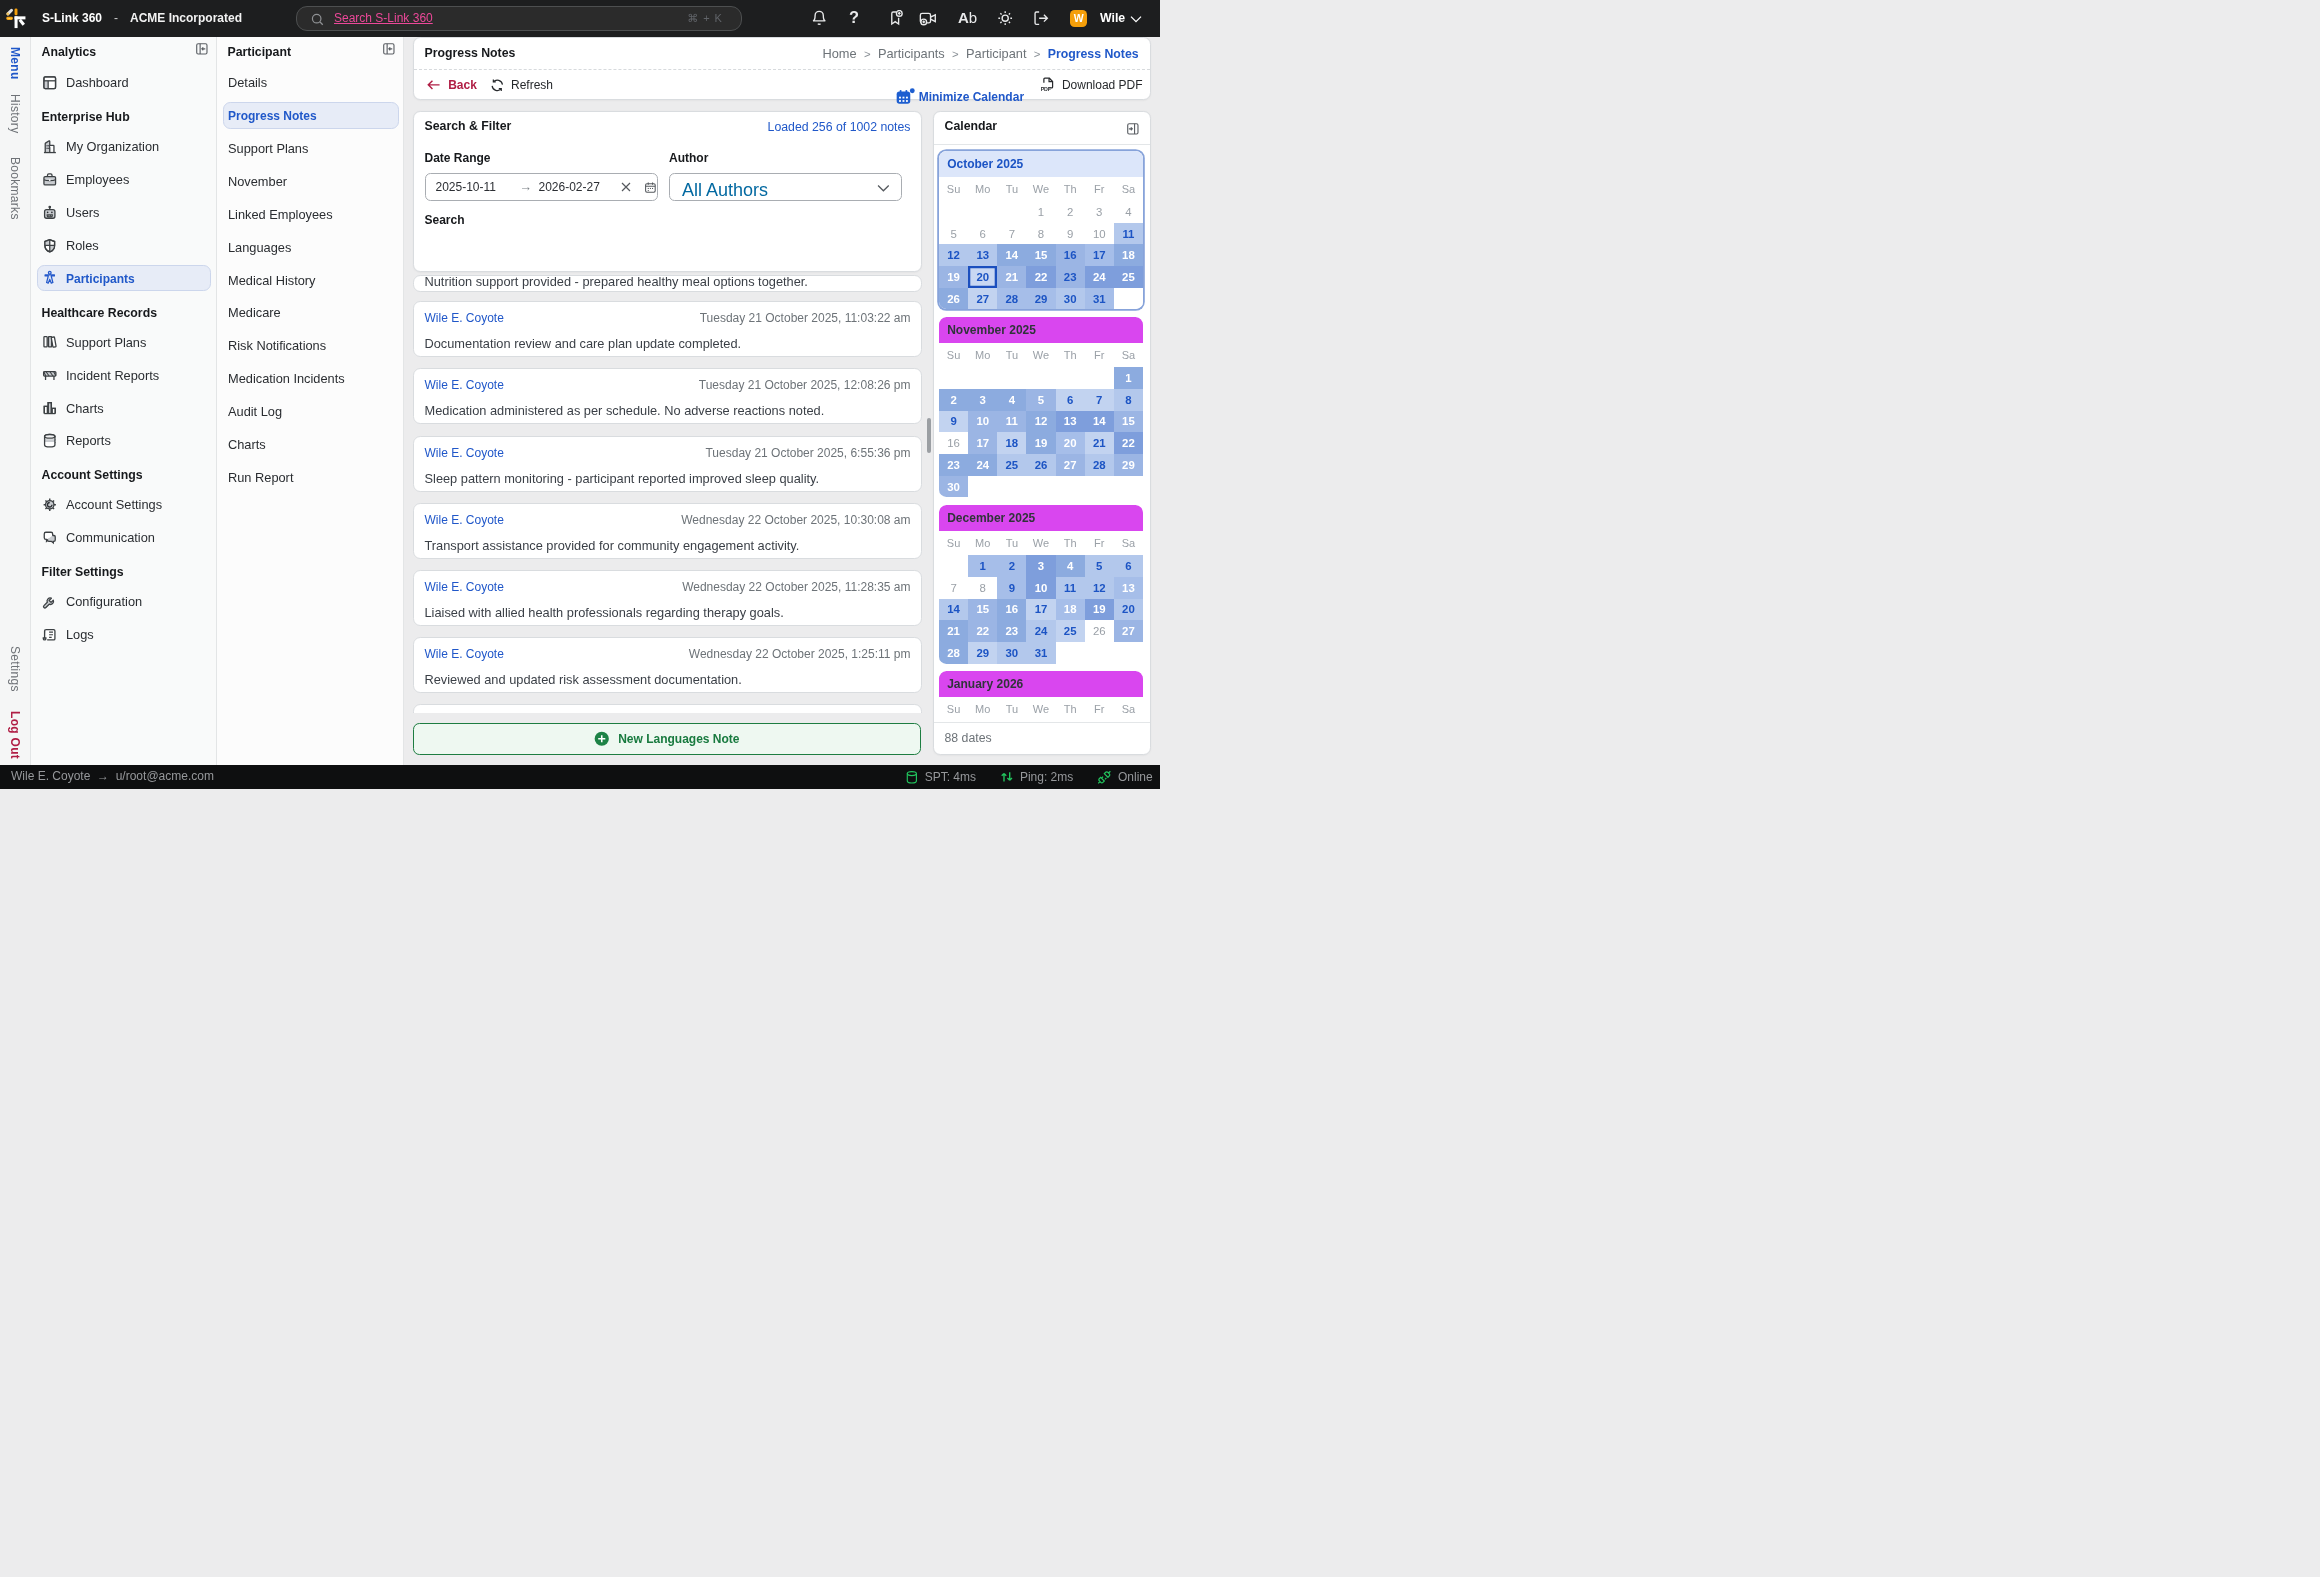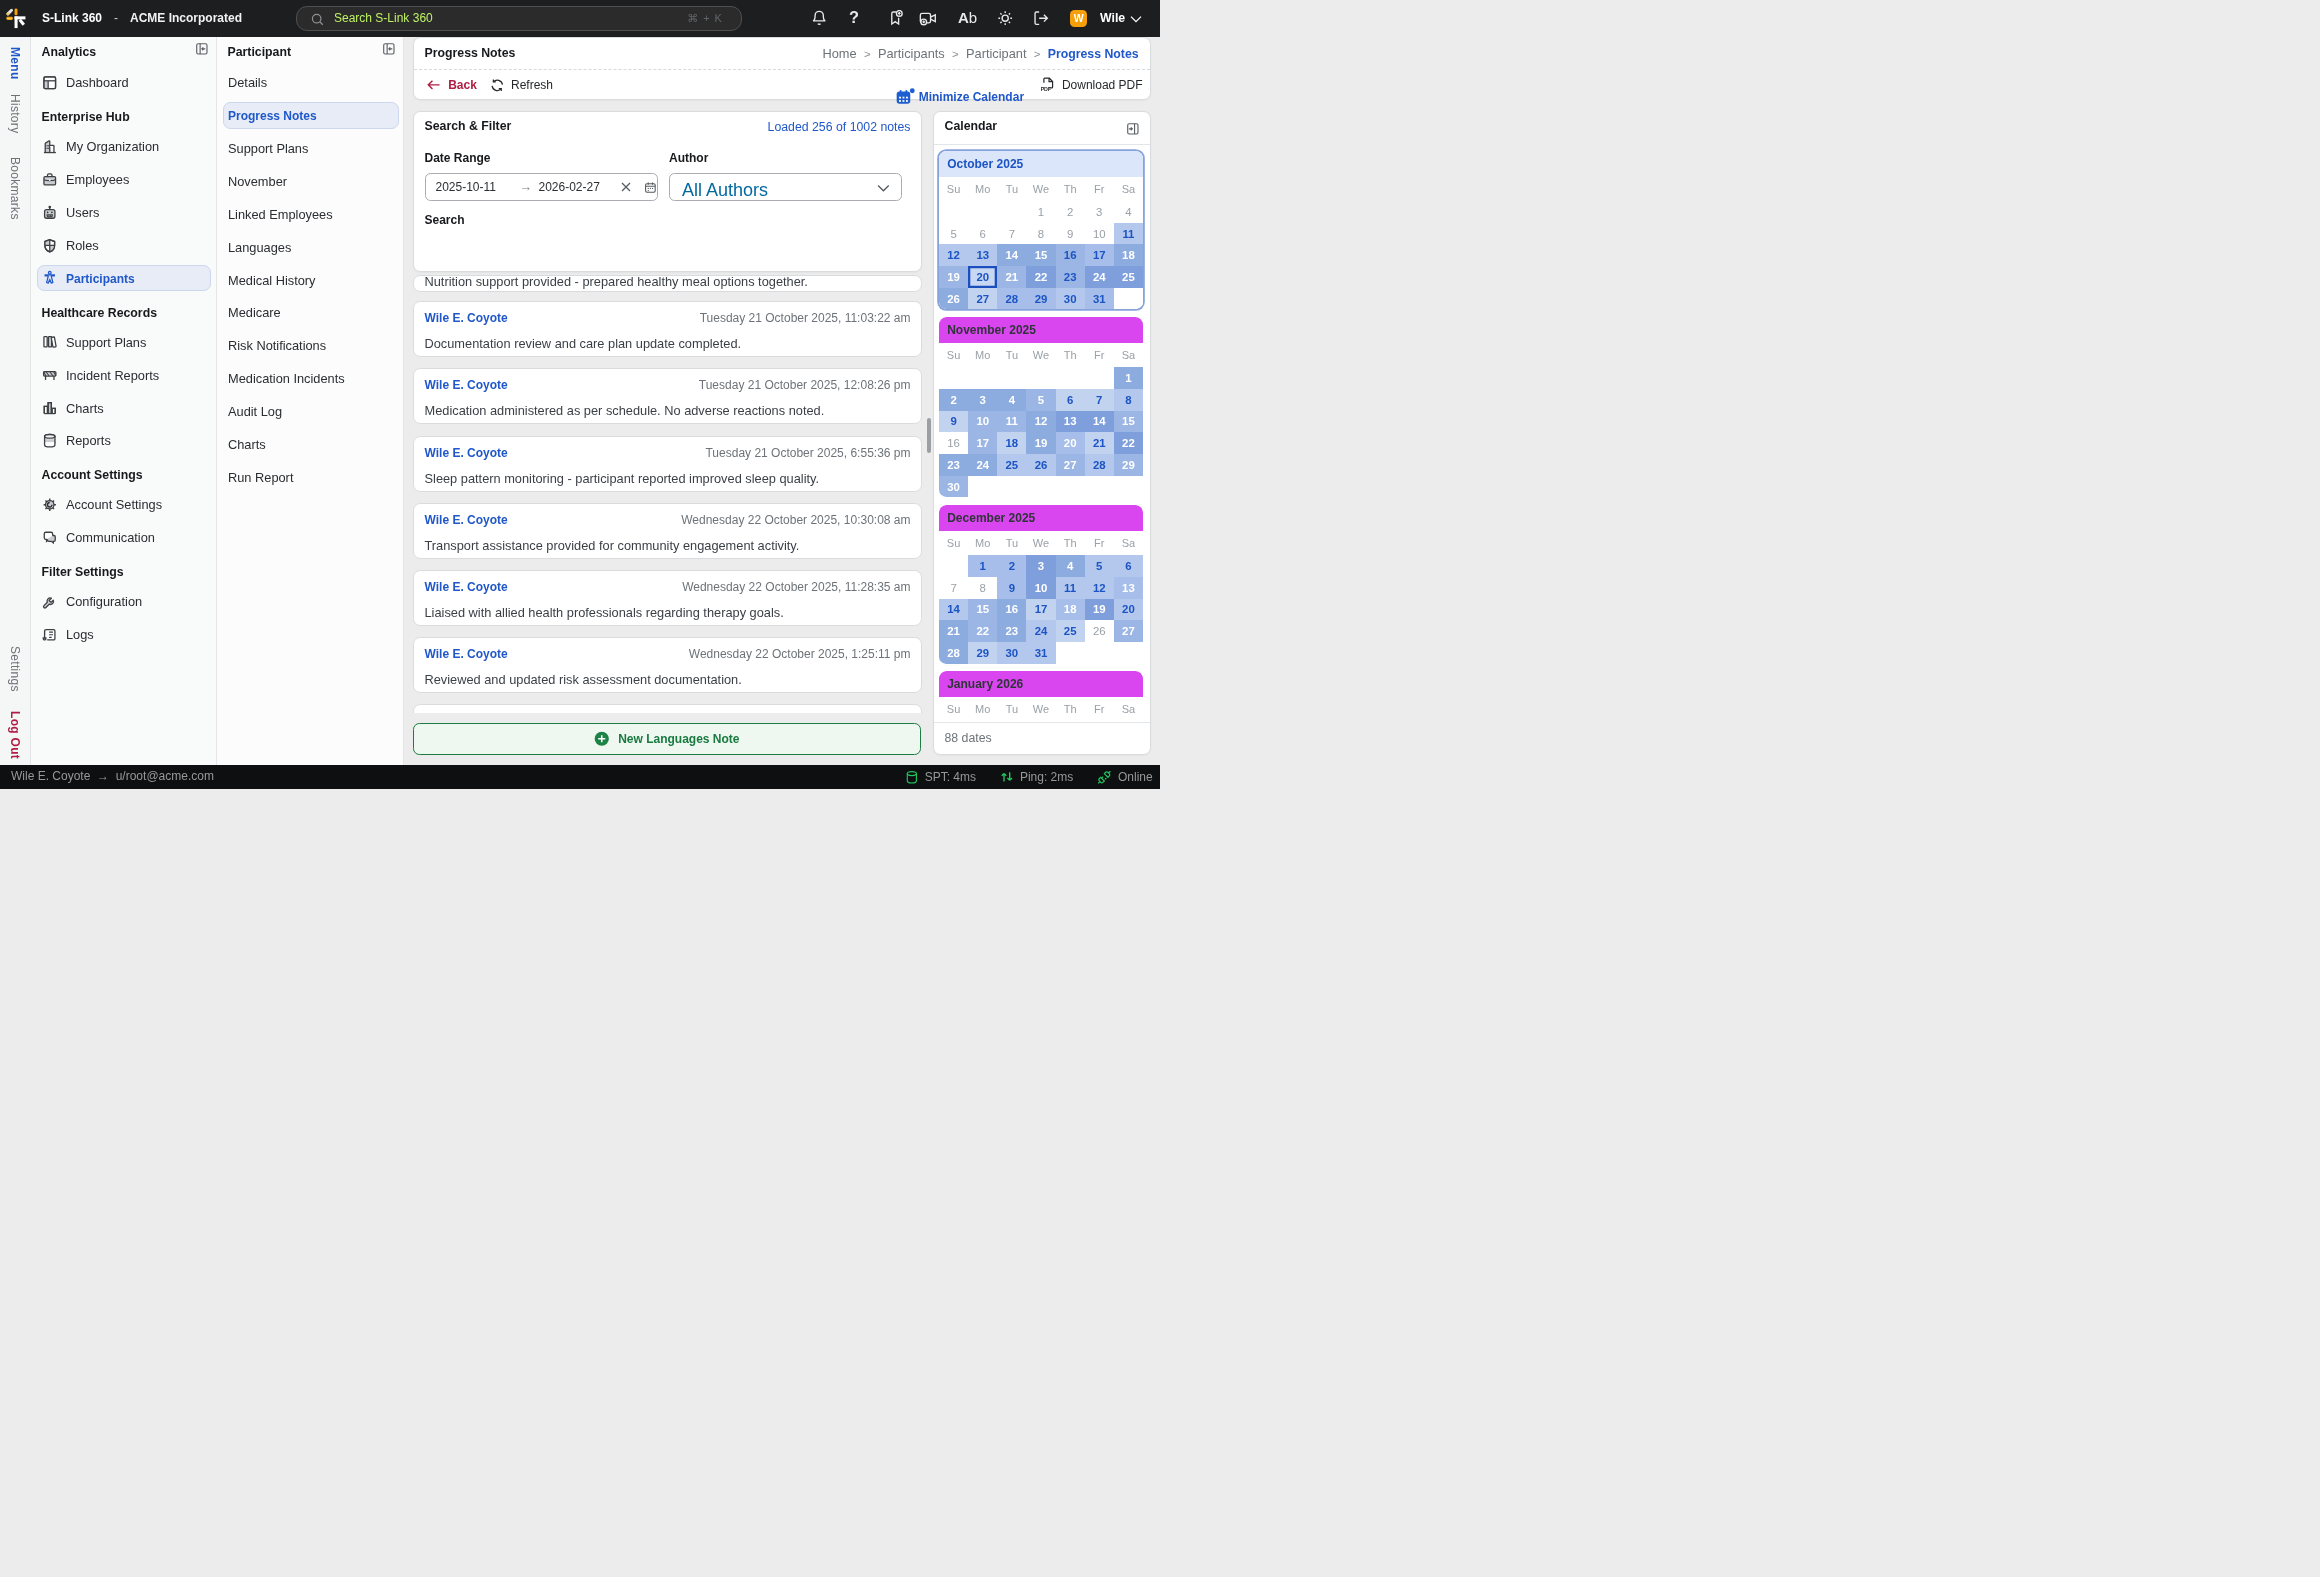--- a/index.html
+++ b/index.html
@@ -8,21 +8,21 @@
 .abs { position:absolute; }
 svg { display:block; }
 
 
 .topbar { position:absolute; left:0; top:0; width:1160px; height:37px; background:#1d1e1f; }
 .tb-title { position:absolute; left:42px; top:0; height:37px; line-height:37px; color:#fff; font-size:12px; }
 .tb-title b { font-weight:bold; font-size:12px; }
 .tb-title span.dash { color:#cfcfcf; margin:0 12px; }
 .tb-title span.org { color:#f2f2f2; font-weight:600; }
 .searchbox { position:absolute; left:296px; top:6.4px; width:446px; height:25px; background:#2b2b2b; border:0.9px solid #4d4f50; border-radius:11px; }
-.searchbox .ph { position:absolute; left:37px; top:0; line-height:23px; color:#bef264; font-size:12px; }
+.searchbox .ph { position:absolute; left:37px; top:0; line-height:23px; color:#ec4899; font-size:12px;text-decoration:underline; }
 .searchbox .kbd { position:absolute; right:18.3px; top:0; line-height:23px; color:#606368; font-size:11px; letter-spacing:0.9px; }
 .tbi { color:#e8e9ea; display:flex; align-items:center; justify-content:center; }
 .avatar { width:17.4px; height:17.4px; background:#f59f0a; border-radius:4.6px; color:#fff; font-weight:bold; font-size:10.5px; display:flex; align-items:center; justify-content:center; }
 .uname { color:#fff; font-size:12.3px; font-weight:600; }
 
 
 .statusbar { position:absolute; left:0; top:765px; width:1160px; height:24px; background:#0e0f10; color:#96989b; font-size:12px; }
 .sb-left { position:absolute; left:11px; top:0; line-height:23px; }
 .sb-right { position:absolute; right:7.3px; top:0; height:24px; display:flex; align-items:center; gap:6.4px; }
 
@@ -57,21 +57,21 @@
 .hc-div { position:absolute; left:0; right:0; top:31px; border-top:1.4px dashed #d7dadd; }
 .toolrow { position:absolute; left:0; right:0; top:32px; height:30px; }
 .tritem { position:absolute; display:flex; align-items:center; gap:6.4px; white-space:nowrap; font-size:12px; color:#26292c; }
 
 
 .label { font-size:12px; font-weight:700; color:#17191c; position:absolute; }
 .input { position:absolute; border:0.9px solid #a9adb2; border-radius:5.5px; background:#fff; }
 
 
 .ncard { position:absolute; left:0; width:509px; height:56px; background:#fff; border:0.9px solid #d9dcdf; border-radius:7.3px; }
-.ncard .auth { position:absolute; left:10.5px; top:9.1px; font-size:12px; font-weight:700; color:#2057c9; }
+.ncard .auth { position:absolute; left:10.5px; top:9.1px; font-size:12px; font-weight:400; color:#2057c9; }
 .ncard .dt { position:absolute; right:10.5px; top:9.1px; font-size:12px; color:#6d7378; }
 .ncard .txt { position:absolute; left:10.5px; top:34px; font-size:12.8px; color:#3a3f46; }
 
 
 .mgrid { position:relative; width:204px; margin:0 0 7.3px 5px; border-radius:7.3px; overflow:hidden; }
 .mhead { height:26.5px; line-height:26.5px; font-weight:bold; font-size:12px; padding-left:8.2px; background:#d946ef; color:#30343a; border-radius:7.3px 7.3px 0 0; }
 .wdrow { display:flex; height:24px; align-items:center; background:#fff; }
 .wdrow span { flex:1; text-align:center; color:#9aa0a7; font-size:11px; }
 .drow { display:flex; height:21.7px; }
 .dcell { flex:1; display:flex; align-items:center; justify-content:center; font-size:11.4px; font-weight:bold; background:#fff; }

